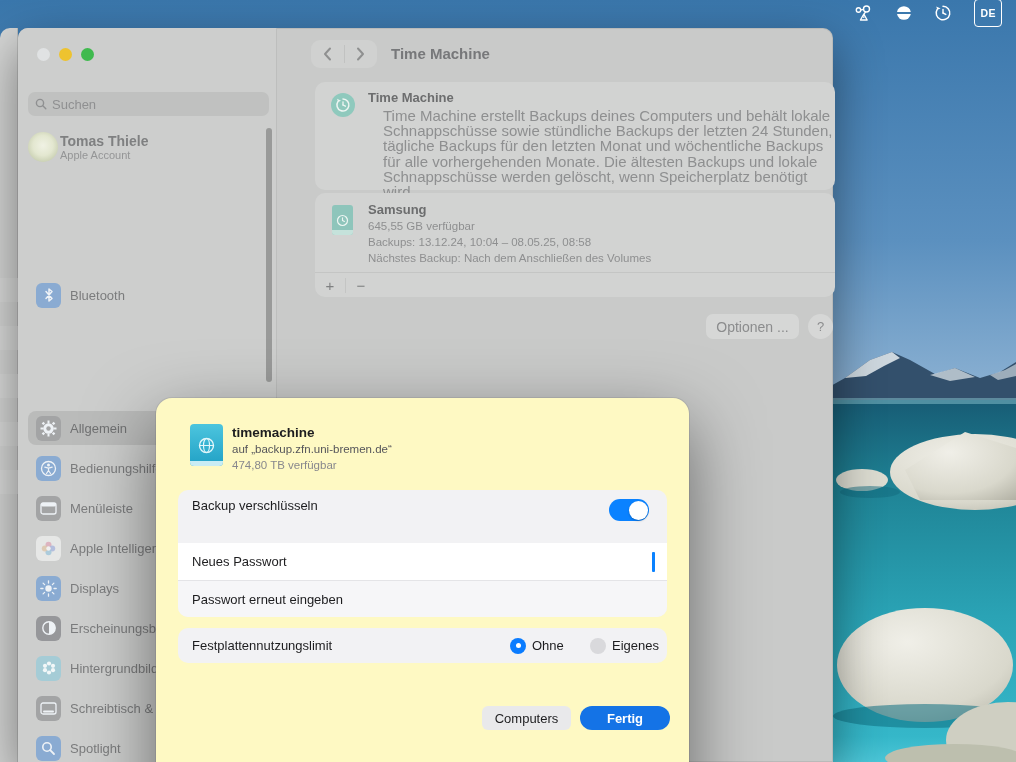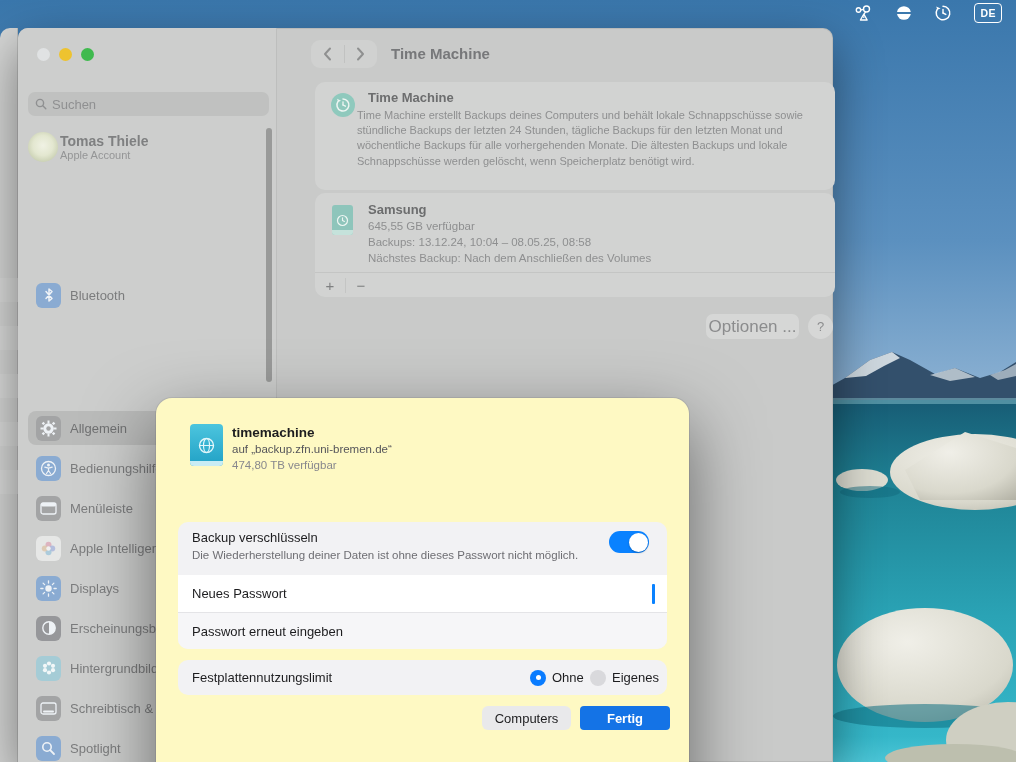--- a/index.html
+++ b/index.html
@@ -6,21 +6,21 @@
   html,body { width:1016px; height:762px; overflow:hidden; }
   body { font-family:"Liberation Sans", sans-serif; }
   #screen { position:relative; width:1016px; height:762px; overflow:hidden; background:#4a86b8; }
   .abs { position:absolute; }
 
   
   #wallpaper { left:0; top:0; width:1016px; height:762px; }
 
   
   #menubar { left:0; top:0; width:1016px; height:26px; display:flex; justify-content:flex-end; align-items:center; gap:22px; padding-right:14px; }
-  .mb-icon { display:flex; align-items:center; justify-content:center; height:20px; }
+  .mb-icon { display:flex; align-items:center; justify-content:center; height:28px; }
   #lang-badge { border:1.6px solid #ffffff; border-radius:4px; color:#ffffff; font-size:10.5px; font-weight:bold; letter-spacing:.5px; padding:1px 5px 1px 5px; line-height:12px; }
 
   
   #bg-window { left:0; top:28px; width:18px; height:734px; background:#d5d6d5; border-top-left-radius:10px; box-shadow:inset -1px 0 0 rgba(0,0,0,.12); }
   .sliver-row { position:absolute; left:0; width:18px; height:24px; background:#dcddDC; opacity:.7; }
 
   
   #settings-window { left:18px; top:28px; width:815px; height:734px; background:#c9cac9; border-radius:10px 10px 0 0; box-shadow:0 18px 50px rgba(0,0,0,.45), inset 0 0 0 1px rgba(0,0,0,.08); }
   #sidebar { position:absolute; left:0; top:0; width:259px; height:734px; background:#cdcecd; border-right:1px solid #bdbebd; border-radius:10px 0 0 0; }
   .tl { position:absolute; top:20px; width:13px; height:13px; border-radius:50%; }
@@ -37,61 +37,61 @@
   
   #main { position:absolute; left:260px; top:0; width:555px; height:734px; }
   #nav-ctl { position:absolute; left:33px; top:12px; width:66px; height:28px; background:#d0d1d0; border-radius:9px; display:flex; }
   .nav-half { width:33px; height:28px; display:flex; align-items:center; justify-content:center; }
   #nav-divider { position:absolute; left:33px; top:5px; width:1px; height:18px; background:#c1c2c1; }
   #toolbar-title { position:absolute; left:113px; top:17px; font-size:15px; font-weight:bold; color:#77787a; }
   .card { position:absolute; left:37px; width:520px; background:#d2d3d2; border-radius:10px; }
   #tm-card { top:54px; height:108px; }
   #tm-card-icon { position:absolute; left:16px; top:11px; width:24px; height:24px; border-radius:50%; background:#8fc9bd; display:flex; align-items:center; justify-content:center; }
   #tm-card-title { position:absolute; left:53px; top:8px; font-size:13px; font-weight:bold; color:#6c6d6e; }
-  #tm-card-desc { position:absolute; left:42px; top:26px; width:452px; font-size:11px; line-height:15.2px; color:#8e8f90; }
+  #tm-card-desc { position:absolute; left:68px; top:26px; width:452px; font-size:15px; line-height:15.2px; color:#8e8f90; }
   #disk-card { top:165px; height:104px; }
   #disk-icon { position:absolute; left:17px; top:12px; width:21px; height:30px; border-radius:3px; background:#8ec5bb; overflow:hidden; display:flex; align-items:center; justify-content:center; }
   #disk-icon::after { content:""; position:absolute; left:0; bottom:0; width:21px; height:5px; background:#c5e2db; }
   #disk-name { position:absolute; left:53px; top:9px; font-size:13px; font-weight:bold; color:#6c6d6e; }
   .disk-line { position:absolute; left:53px; font-size:11.5px; color:#8e8f90; }
   #disk-footer { position:absolute; left:0; bottom:0; width:520px; height:25px; border-top:1px solid #c4c5c4; display:flex; align-items:center; }
   .pm-btn { width:30px; height:25px; display:flex; align-items:center; justify-content:center; color:#7f8081; font-size:15px; }
   #pm-divider { width:1px; height:15px; background:#c4c5c4; }
-  #options-btn { position:absolute; left:428px; top:286px; width:93px; height:25px; background:#d6d7d6; border-radius:7px; display:flex; align-items:center; justify-content:center; font-size:17px; color:#8b8c8d; }
+  #options-btn { position:absolute; left:428px; top:286px; width:93px; height:25px; background:#d6d7d6; border-radius:7px; display:flex; align-items:center; justify-content:center; font-size:14px; color:#8b8c8d; }
   #help-btn { position:absolute; left:530px; top:286px; width:25px; height:25px; background:#d6d7d6; border-radius:50%; display:flex; align-items:center; justify-content:center; font-size:13px; color:#8b8c8d; }
 
   
   #dialog { left:156px; top:398px; width:533px; height:432px; background:#fef9c3; border-radius:16px; box-shadow:0 25px 70px rgba(0,0,0,.5), 0 0 0 1px rgba(0,0,0,.07); }
   #dlg-icon { position:absolute; left:34px; top:26px; width:33px; height:42px; border-radius:4px; background:linear-gradient(180deg,#4cc5de 0%,#27a6c9 85%); overflow:hidden; display:flex; align-items:center; justify-content:center; }
   #dlg-icon::after { content:""; position:absolute; left:0; bottom:0; width:33px; height:5px; background:#c9ecf4; }
   #dlg-title { position:absolute; left:76px; top:27px; font-size:13.5px; font-weight:bold; color:#1d1d1f; }
   #dlg-host { position:absolute; left:76px; top:45px; font-size:11.5px; color:#55555a; }
   #dlg-avail { position:absolute; left:76px; top:61px; font-size:11.5px; color:#88888d; }
-  .group { position:absolute; left:22px; width:489px; background:#f2f2f4; border-radius:10px; overflow:hidden;margin-top:32px; }
+  .group { position:absolute; left:22px; width:489px; background:#f2f2f4; border-radius:10px; overflow:hidden; }
   #group-encrypt { top:92px; height:127px; }
   .hairline { position:absolute; left:0; width:489px; height:1px; background:#e4e4e7; }
   #row-encrypt { position:absolute; left:0; top:0; width:489px; height:53px; }
   #encrypt-label { position:absolute; left:14px; top:8px; font-size:13px; color:#1d1d1f; }
   #encrypt-desc { position:absolute; left:14px; top:27px; font-size:11.5px; color:#6e6e73; }
   #toggle { position:absolute; left:431px; top:9px; width:40px; height:22px; border-radius:11px; background:#0a82ff; }
   #toggle-knob { position:absolute; right:1.5px; top:1.5px; width:19px; height:19px; border-radius:50%; background:#ffffff; box-shadow:0 1px 2px rgba(0,0,0,.25); }
   #row-newpass { position:absolute; left:0; top:53px; width:489px; height:37px; background:#ffffff; display:flex; align-items:center; padding-left:14px; font-size:13px; color:#1d1d1f; }
   #caret { position:absolute; left:474px; top:62px; width:2.5px; height:20px; background:#0a82ff; border-radius:1px; }
   #row-repeat { position:absolute; left:0; top:91px; width:489px; height:36px; background:#f6f6f8; display:flex; align-items:center; padding-left:14px; font-size:13px; color:#1d1d1f; }
   #group-limit { top:230px; height:35px; display:flex; align-items:center; }
   #limit-label { position:absolute; left:14px; font-size:13px; color:#1d1d1f; }
   .radio-opt { position:absolute; display:flex; align-items:center; gap:6px; font-size:13px; color:#1d1d1f; }
-  #radio-ohne { left:352px;align-items:center; }
+  #radio-ohne { left:332px;align-items:center; }
   #radio-eigenes { left:412px; }
   .radio { width:16px; height:16px; border-radius:50%; }
   .radio.on { background:#0a7cff; position:relative; }
   .radio.on::after { content:""; position:absolute; left:5.5px; top:5.5px; width:5px; height:5px; border-radius:50%; background:#ffffff; }
   .radio.off { background:#d9d9dc; }
   #btn-cancel { position:absolute; left:326px; top:308px; width:89px; height:24px; background:#e9e9eb; border-radius:6px; display:flex; align-items:center; justify-content:center; font-size:13px; color:#1d1d1f; }
-  #btn-done { position:absolute; left:424px; top:308px; width:90px; height:24px; background:#1473e6; border-radius:4px; display:flex; align-items:center; justify-content:center; font-size:13px; font-weight:bold; color:#ffffff; }
+  #btn-done { position:absolute; left:424px; top:308px; width:90px; height:24px; background:#1473e6; border-radius:12px; display:flex; align-items:center; justify-content:center; font-size:13px; font-weight:bold; color:#ffffff; }
 </style>
 </head>
 <body>
 
 <div id="screen">
 
   <svg id="wallpaper" class="abs" width="1016" height="762" viewBox="0 0 1016 762">
     <defs>
       <linearGradient id="sky" x1="0" y1="0" x2="0" y2="1">
         <stop offset="0" stop-color="#3a77ac"></stop>
@@ -384,21 +384,20 @@
           <line x1="2.5" y1="9.5" x2="16.5" y2="9.5" stroke="#e2f6fa" stroke-width="1.2"></line>
         </svg>
     </div>
     <div id="dlg-title">timemachine</div>
     <div id="dlg-host">auf „backup.zfn.uni-bremen.de“</div>
     <div id="dlg-avail">474,80 TB verfügbar</div>
 
     <div class="group" id="group-encrypt">
       <div id="row-encrypt">
         <div id="encrypt-label">Backup verschlüsseln</div>
-        <div id="encrypt-desc">Die Wiederherstellung deiner Daten ist ohne dieses Passwort nicht möglich.</div>
         <div id="toggle">
             <div id="toggle-knob"></div>
           </div>
       </div>
       <div class="hairline" style="top:53px"></div>
       <div id="row-newpass">Neues Passwort</div>
       <div id="caret"></div>
       <div class="hairline" style="top:90px"></div>
       <div id="row-repeat">Passwort erneut eingeben</div>
     </div>

